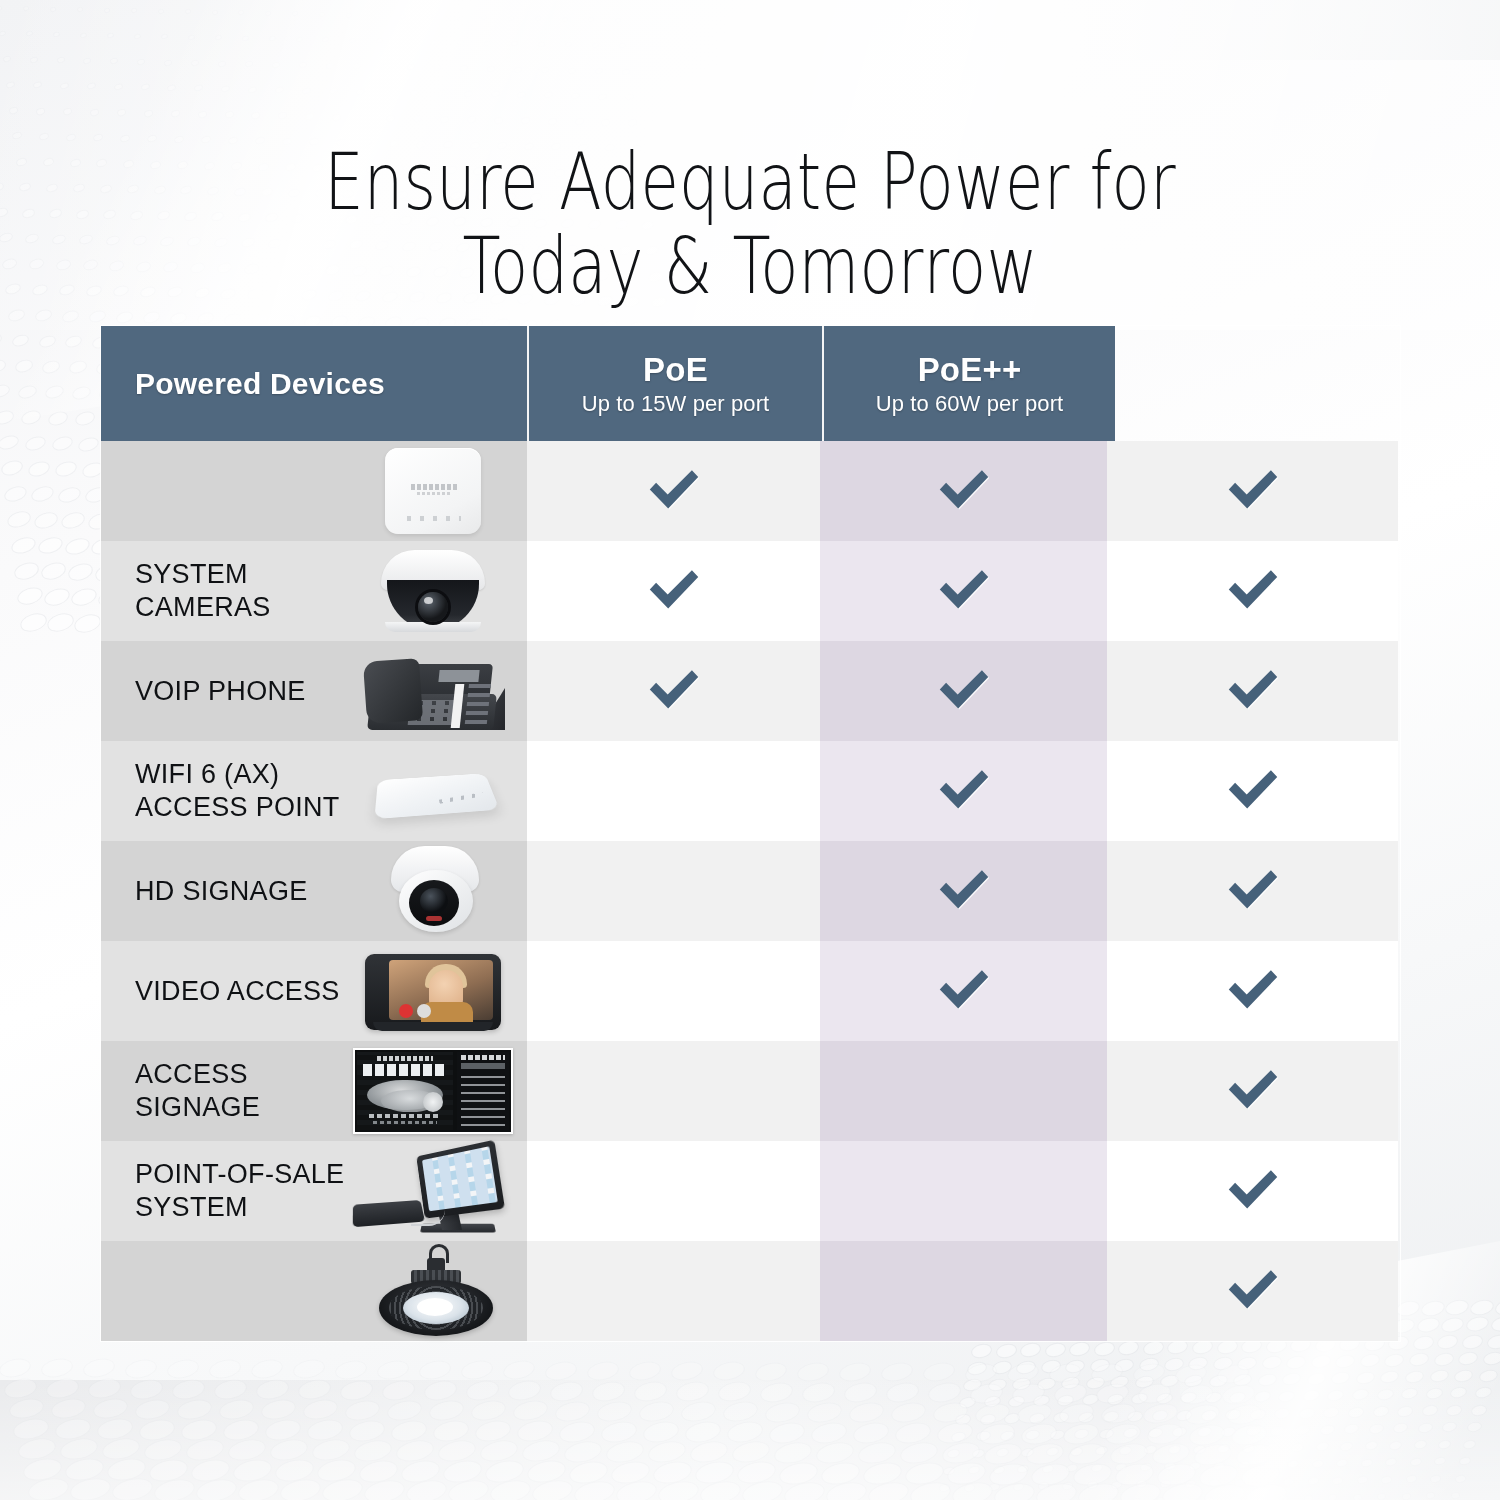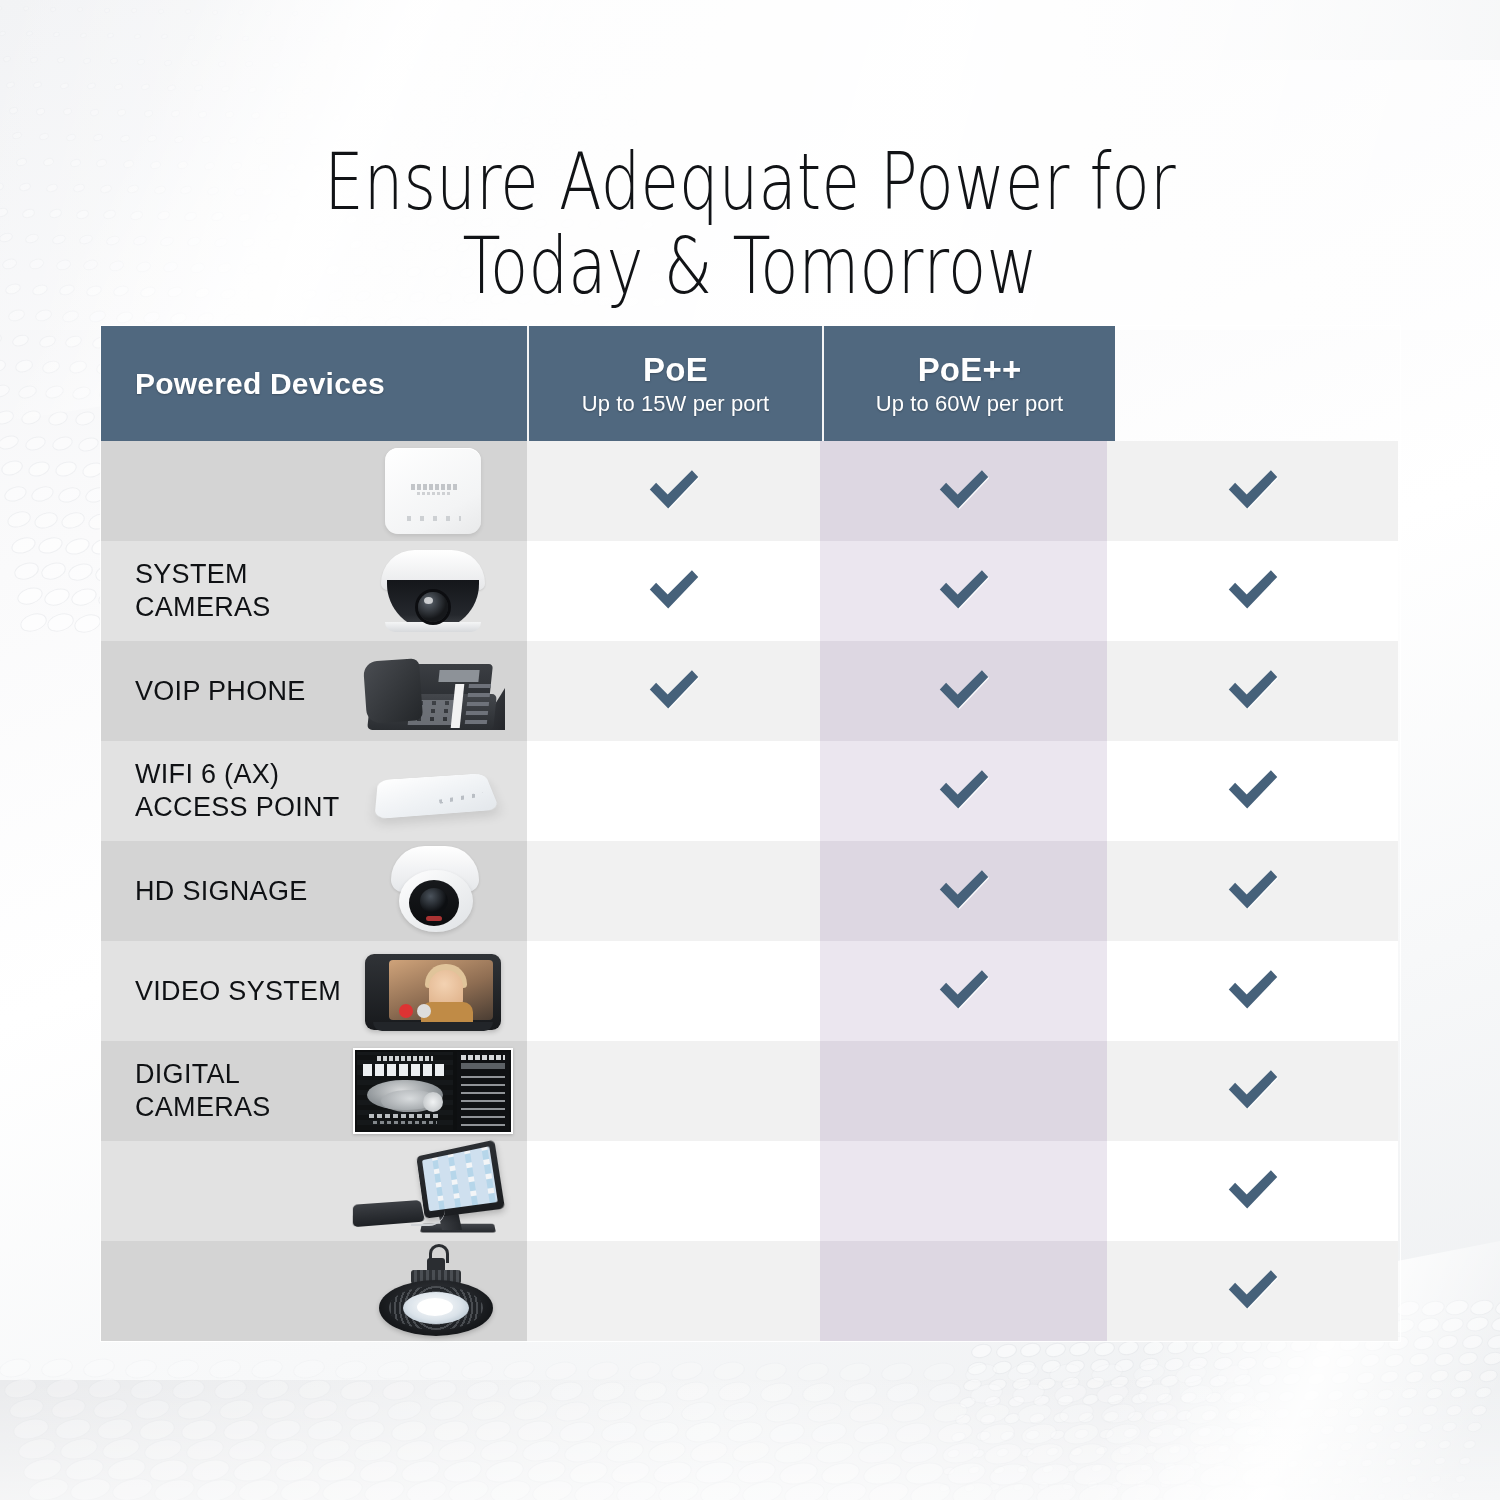--- a/index.html
+++ b/index.html
@@ -1504,21 +1504,21 @@
         <div class="cell c3">
           <span class="chk">
             <svg viewBox="0 0 64 64" xmlns="http://www.w3.org/2000/svg">
               <path d="M7 30.5 L13.5 23.5 L25.5 35.5 L50.5 10.5 L57 17.5 L26 50 Z" fill="#46617a"></path>
             </svg>
           </span>
         </div>
       </div>
       <div class="trow even">
         <div class="cell c0">
-          <div class="rowlabel">VIDEO SYSTEM</div>
+          <div class="rowlabel">VIDEO ACCESS</div>
           <div class="art">
             <div class="vs-body"></div>
             <div class="vs-screen"></div>
             <div class="vs-hair"></div>
             <div class="vs-face"></div>
             <div class="vs-body2"></div>
             <div class="vs-b1"></div>
             <div class="vs-b2"></div>
             <div class="vs-foot"></div>
           </div>
@@ -1534,21 +1534,21 @@
         <div class="cell c3">
           <span class="chk">
             <svg viewBox="0 0 64 64" xmlns="http://www.w3.org/2000/svg">
               <path d="M7 30.5 L13.5 23.5 L25.5 35.5 L50.5 10.5 L57 17.5 L26 50 Z" fill="#46617a"></path>
             </svg>
           </span>
         </div>
       </div>
       <div class="trow odd">
         <div class="cell c0">
-          <div class="rowlabel">DIGITAL CAMERAS</div>
+          <div class="rowlabel">ACCESS SIGNAGE</div>
           <div class="art">
             <div class="sg-frame"></div>
             <div class="sg-left"></div>
             <div class="sg-na"></div>
             <div class="sg-vm"></div>
             <div class="sg-burger"></div>
             <div class="sg-burger2"></div>
             <div class="sg-price"></div>
             <div class="sg-foot1"></div>
             <div class="sg-foot2"></div>
@@ -1563,20 +1563,21 @@
         <div class="cell c3">
           <span class="chk">
             <svg viewBox="0 0 64 64" xmlns="http://www.w3.org/2000/svg">
               <path d="M7 30.5 L13.5 23.5 L25.5 35.5 L50.5 10.5 L57 17.5 L26 50 Z" fill="#46617a"></path>
             </svg>
           </span>
         </div>
       </div>
       <div class="trow even">
         <div class="cell c0">
+          <div class="rowlabel">POINT-OF-SALE<br>SYSTEM</div>
           <div class="art">
             <div class="pos-foot"></div>
             <div class="pos-neck"></div>
             <div class="pos-screen"></div>
             <div class="pos-ui"></div>
             <div class="pos-cable"></div>
             <div class="pos-term"></div>
           </div>
         </div>
         <div class="cell c1"></div>

